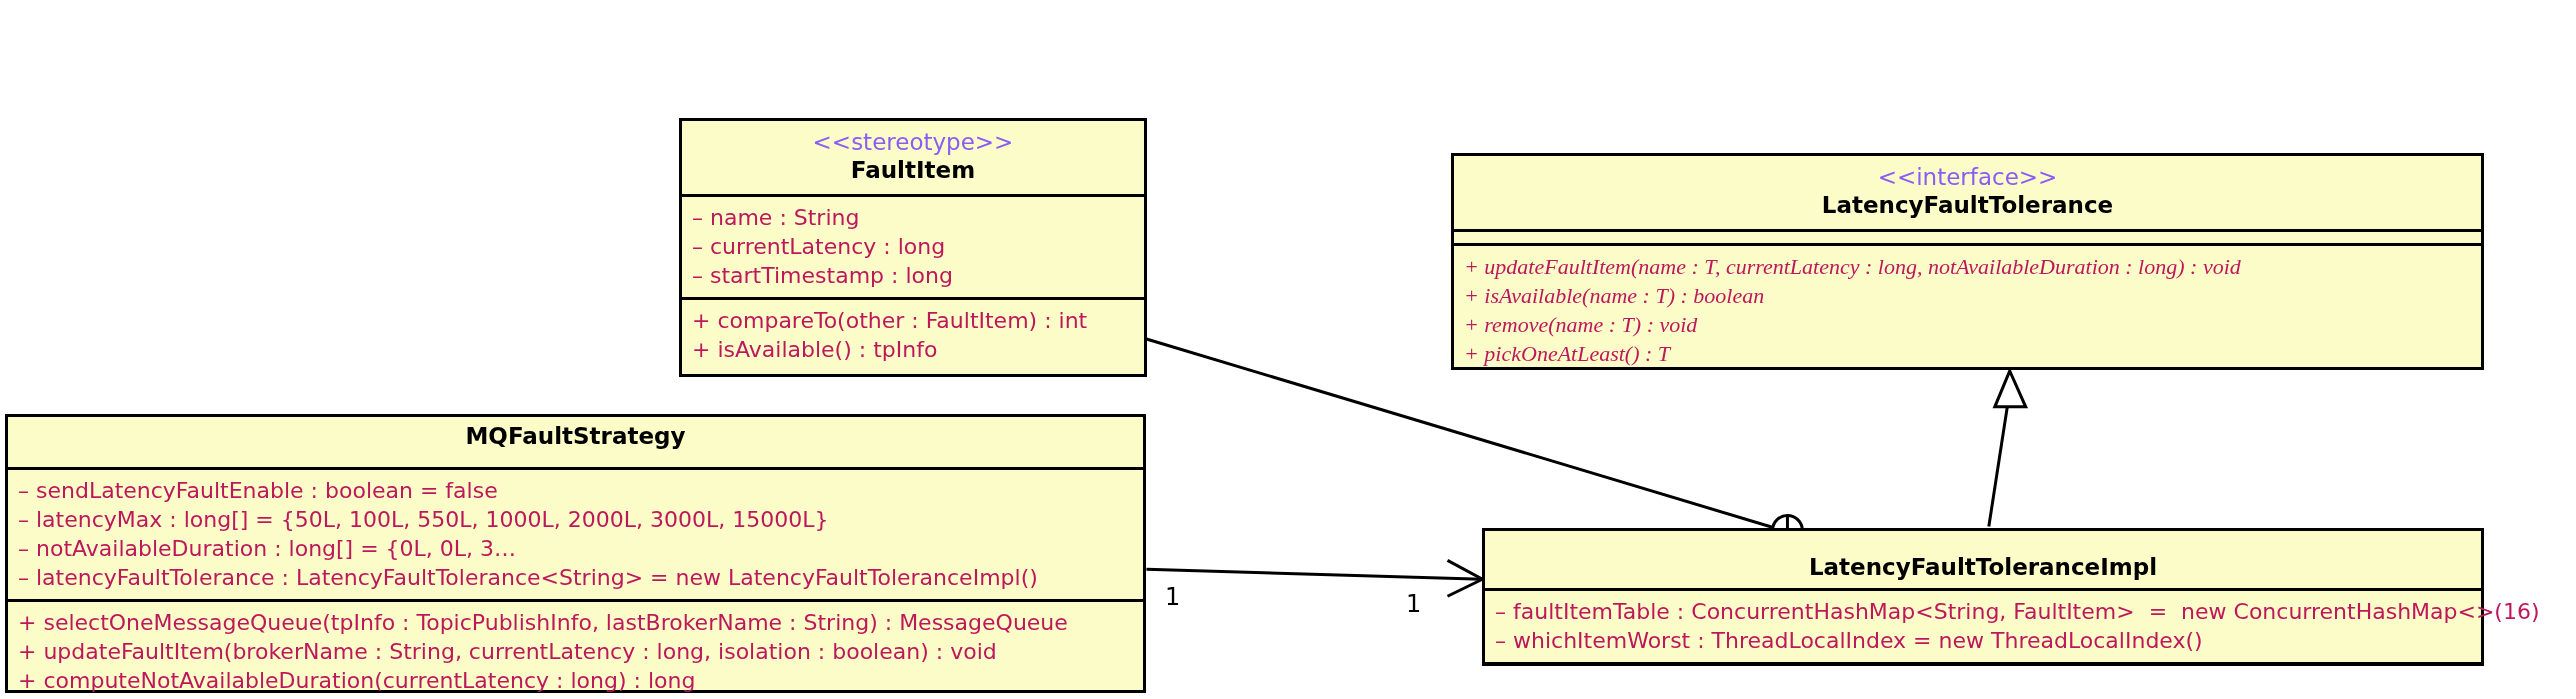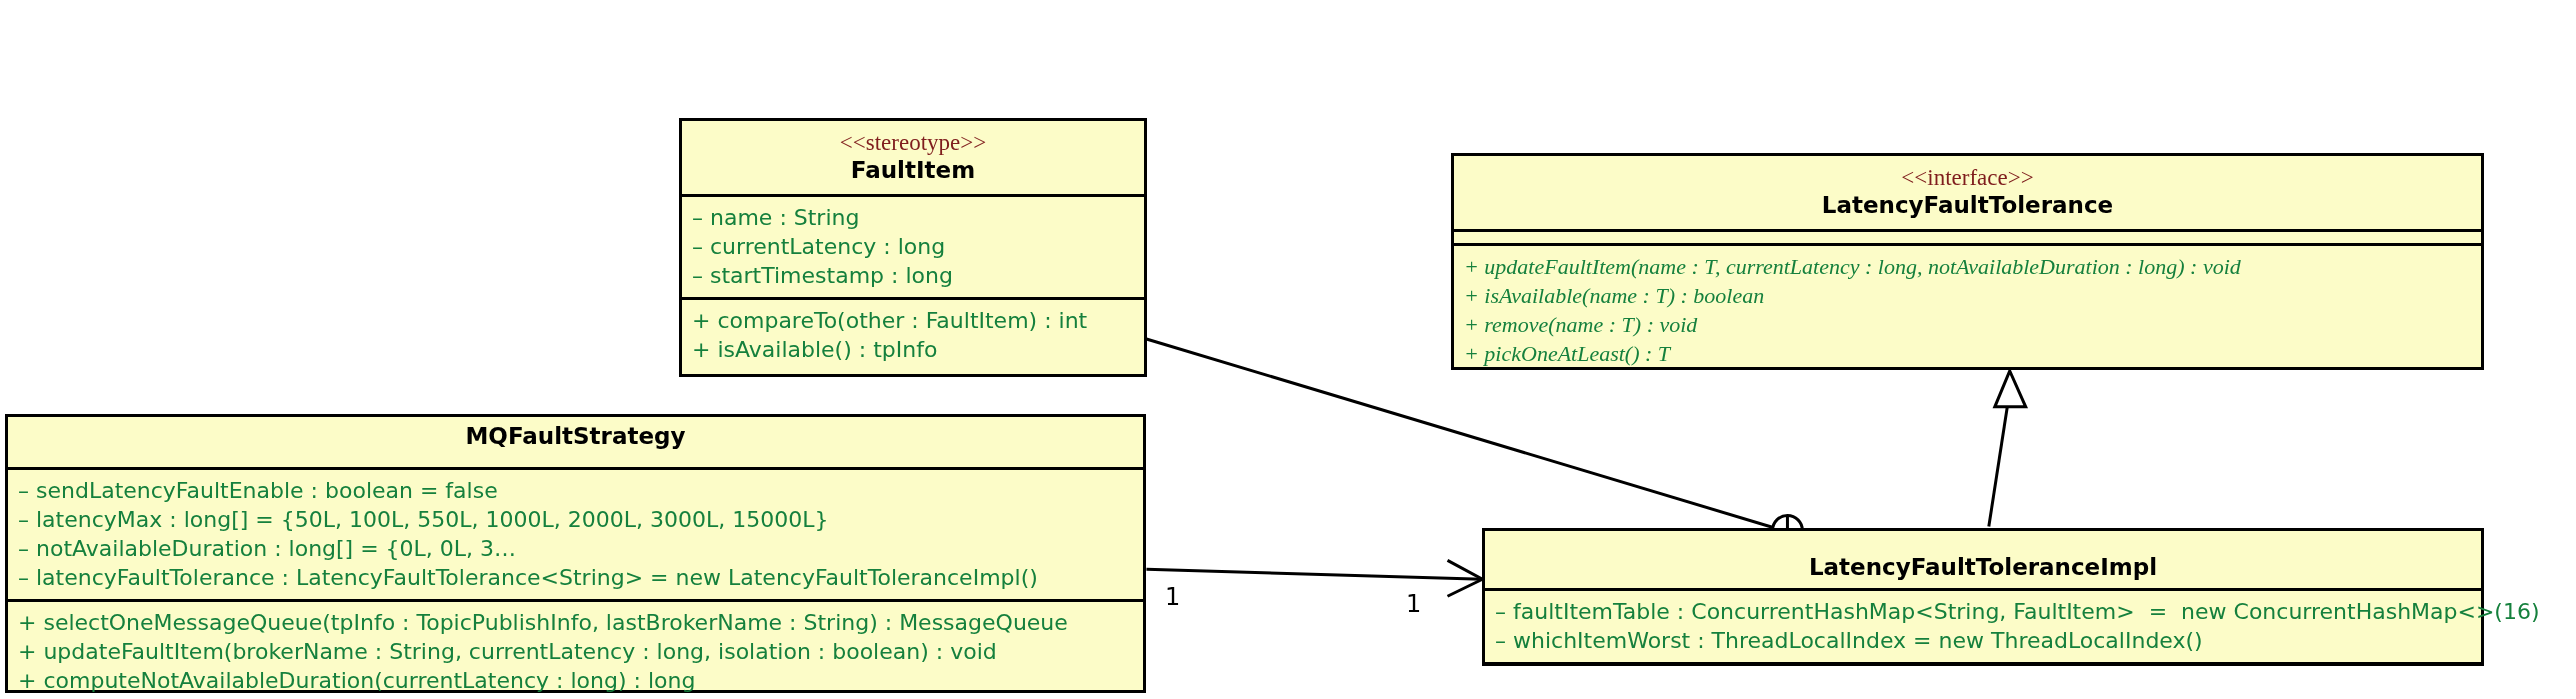--- a/index.html
+++ b/index.html
@@ -40,34 +40,33 @@
   }
   .compartment + .compartment {
     border-top: 3px solid #000000;
   }
   .comp-head {
     text-align: center;
     padding: 8px 10px 9px 10px;
   }
   .stereotype {
     font-size: 23px;
-    color: #7f1d1d;
+    color: #8b5cf6;
     line-height: 27px;
     letter-spacing: 0px;
-    font-family: Liberation Serif, serif;
   }
   .class-name {
     font-size: 23px;
     font-weight: bold;
     color: #000000;
     line-height: 29px;
   }
   .member {
     font-size: 22px;
-    color: #15803d;
+    color: #be185d;
     line-height: 29px;
     white-space: pre;
   }
   .member.abstract {
     font-style: italic;
     font-family: Liberation Serif, serif;
   }
   .empty-comp {
     height: 14px;
     padding: 0;

